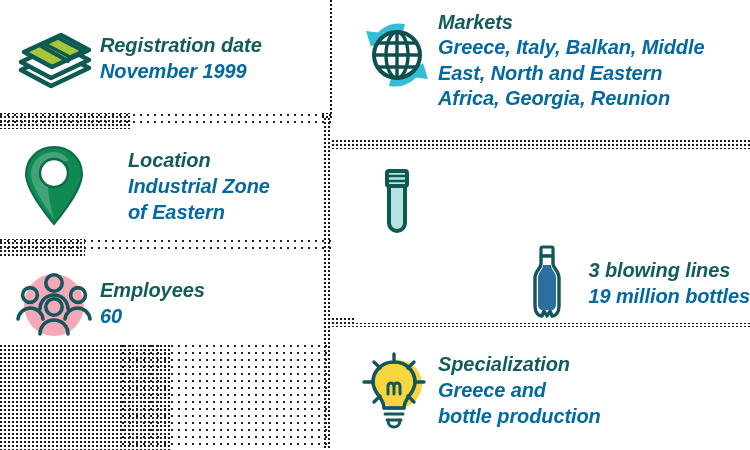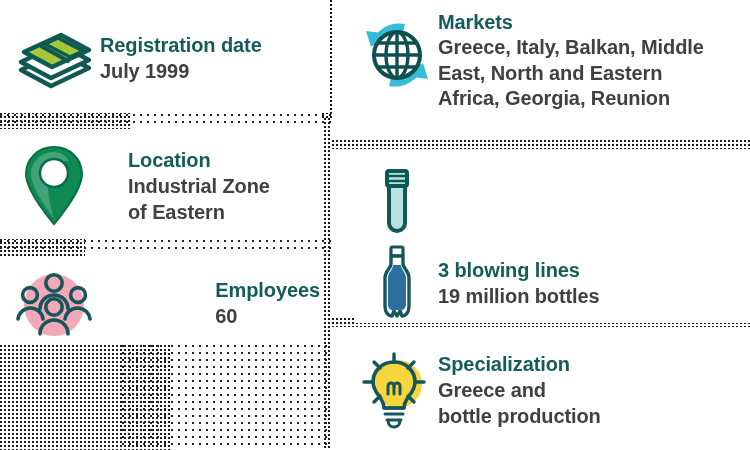--- a/index.html
+++ b/index.html
@@ -37,20 +37,21 @@
     background: #ffffff;
   }
 
   
   .card {
     position: absolute;
     background: #ffffff;
     display: flex;
     align-items: center;
     box-sizing: border-box;
+    font-style: italic;
   }
   .card-icon {
     flex: 0 0 auto;
     display: flex;
     align-items: center;
     justify-content: center;
   }
   .card-text {
     display: flex;
     flex-direction: column;
@@ -58,21 +59,21 @@
   }
   .card-title {
     color: #145c5c;
     font-weight: bold;
     font-size: 20px;
     line-height: 1.25;
     letter-spacing: -0.1px;
     white-space: pre-line;
   }
   .card-value {
-    color: #404040;
+    color: #0369a1;
     font-weight: bold;
     font-size: 20px;
     line-height: 1.3;
     letter-spacing: -0.1px;
     white-space: pre-line;
   }
 
   
   .tight .card-value { line-height: 1.28; }
 </style>
@@ -115,42 +116,42 @@
         <path d="M13 28 L41 43 L78 26 L50 11 Z"></path>
       </g>
       <g fill="none" stroke="#0e5a52" stroke-width="4" stroke-linecap="round">
         <path d="M30 22 L57 37"></path>
       </g>
       <path d="M34 20 L59 33 L72 27 L47 14 Z" fill="#a5c63b" stroke="#0e5a52" stroke-width="3.5" stroke-linejoin="round"></path>
     </svg>
   </div>
   <div class="card-text">
     <div class="card-title">Registration date</div>
-    <div class="card-value">July 1999</div>
+    <div class="card-value">November 1999</div>
   </div>
 </div>
 
 <div class="card" style="left:8px; top:140px; width:312px; height:92px;gap:28px;">
   <div class="card-icon" style="width:92px; height:86px;">
     <svg width="62" height="84" viewBox="0 0 62 84" aria-hidden="true">
       <path d="M31 3 C15 3 3 15 3 30 C3 48 31 80 31 80 C31 80 59 48 59 30 C59 15 47 3 31 3 Z" fill="#0e8a52" stroke="#0b6b45" stroke-width="2"></path>
       <path d="M31 8 C18 8 8 18 8 30 C8 44 28 70 31 75 C31 75 22 45 26 32 C29 21 40 16 46 17 C42 11 37 8 31 8 Z" fill="#ffffff" opacity="0.22"></path>
       <circle cx="31" cy="29" r="14" fill="#ffffff"></circle>
       <circle cx="31" cy="29" r="14" fill="none" stroke="#0b6b45" stroke-width="2.5"></circle>
       <circle cx="31" cy="29" r="9" fill="#ffffff"></circle>
     </svg>
   </div>
   <div class="card-text">
     <div class="card-title">Location</div>
     <div class="card-value">Industrial Zone
 of Eastern</div>
   </div>
 </div>
 
-<div class="card" style="left:8px; top:262px; width:312px; height:82px;justify-content:space-between;">
+<div class="card" style="left:8px; top:262px; width:312px; height:82px;">
   <div class="card-icon" style="width:92px; height:76px;">
     <svg width="84" height="72" viewBox="0 0 84 72" aria-hidden="true">
       <ellipse cx="42" cy="38" rx="30" ry="31" fill="#f4a9b8"></ellipse>
       <g fill="none" stroke="#14565c" stroke-width="3.6" stroke-linecap="round" stroke-linejoin="round">
         <circle cx="42" cy="16" r="8.2"></circle>
         <path d="M28 42 A14 14 0 0 1 56 42"></path>
         <circle cx="18" cy="28" r="7.4"></circle>
         <path d="M6 52 A12.6 12.6 0 0 1 31 52"></path>
         <circle cx="66" cy="28" r="7.4"></circle>
         <path d="M53 52 A12.6 12.6 0 0 1 78 52"></path>
@@ -200,21 +201,21 @@
       <path d="M12 18 L12 56 A8 8 0 0 0 28 56 L28 18 Z" fill="#b9e3e3" stroke="#0e5a52" stroke-width="4" stroke-linejoin="round"></path>
       <rect x="10" y="4" width="20" height="15" rx="2" fill="#b9e3e3" stroke="#0e5a52" stroke-width="4"></rect>
       <g stroke="#0e5a52" stroke-width="2.6" stroke-linecap="round">
         <line x1="12" y1="9" x2="28" y2="9"></line>
         <line x1="12" y1="14" x2="28" y2="14"></line>
       </g>
     </svg>
   </div>
 </div>
 
-<div class="card" style="left:356px; top:243px; width:394px; height:80px;">
+<div class="card" style="left:356px; top:243px; width:394px; height:80px;justify-content:flex-end;">
   <div class="card-icon" style="width:82px; height:80px;">
     <svg width="46" height="78" viewBox="0 0 46 78" aria-hidden="true">
       <rect x="17" y="3" width="12" height="9" rx="1.6" fill="#ffffff" stroke="#14565c" stroke-width="3.2"></rect>
       <path d="M17 12 L17 20 C17 24 11 27 11 34 L11 62 C11 68 14 72 18 72
                L20 67 L23 72 L26 67 L28 72 C32 72 35 68 35 62 L35 34
                C35 27 29 24 29 20 L29 12 Z" fill="#ffffff" stroke="#14565c" stroke-width="3.4" stroke-linejoin="round"></path>
       <path d="M14 34 C14 28 19 26 19 21 L27 21 C27 26 32 28 32 34 L32 60
                C32 64 30 66 27 66 L19 66 C16 66 14 64 14 60 Z" fill="#2a6f9e"></path>
     </svg>
   </div>

